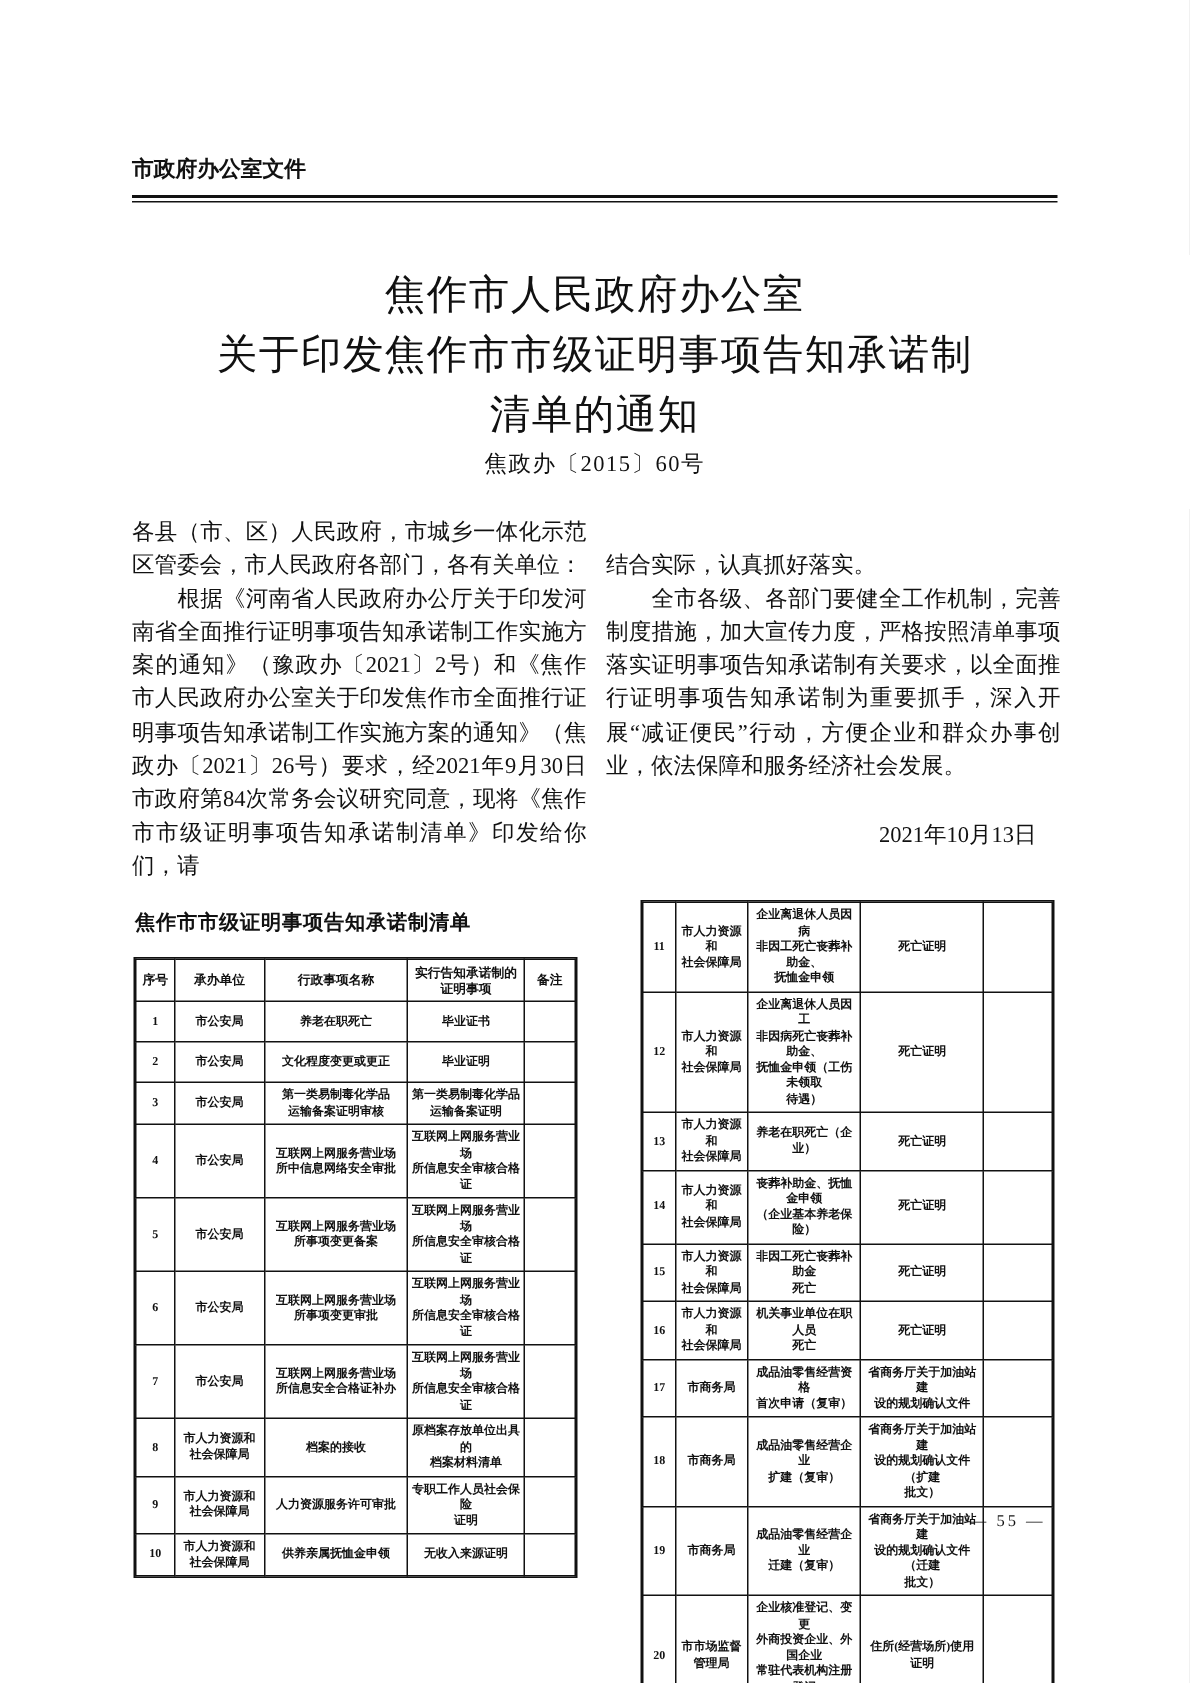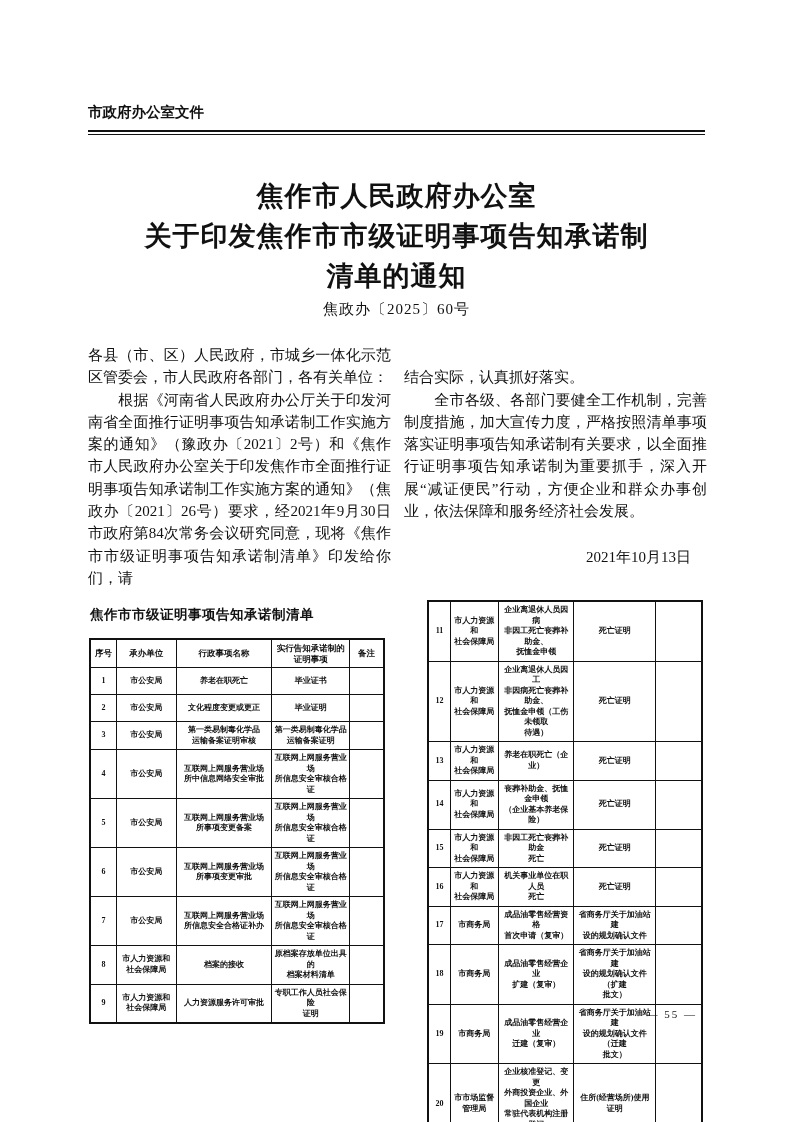--- a/index.html
+++ b/index.html
@@ -20,21 +20,21 @@
     font-family: "Liberation Sans", "DejaVu Sans", sans-serif;
     font-weight: 700; font-size: 14.5px;
   }
   .header-rule {
     position: absolute; left: 88px; top: 130px; width: 617px; height: 5px;
     border-top: 2.5px solid #111; border-bottom: 1px solid #111;
   }
   
   .title-block {
     position: absolute; left: 0; top: 176px; width: 100%;
-    text-align: center; font-weight: 700;
+    text-align: center; font-weight: 400;
     font-size: 27px; line-height: 40px; letter-spacing: 1px;
   }
   .doc-number {
     position: absolute; left: 0; top: 300px; width: 100%;
     text-align: center; font-size: 15px; letter-spacing: 1px;
   }
   
   .body-wrap {
     position: absolute; left: 88px; top: 344px; width: 619px;
     display: flex; gap: 13px;
@@ -82,21 +82,21 @@
     <span>市政府办公室文件</span>
   </div>
   <div class="header-rule"></div>
 
   <div class="title-block">
     <div>焦作市人民政府办公室</div>
     <div>关于印发焦作市市级证明事项告知承诺制</div>
     <div>清单的通知</div>
   </div>
 
-  <div class="doc-number">焦政办〔2025〕60号</div>
+  <div class="doc-number">焦政办〔2015〕60号</div>
 
   <div class="body-wrap">
     <div class="body-col">各县（市、区）人民政府，市城乡一体化示范区管委会，市人民政府各部门，各有关单位：
 　　根据《河南省人民政府办公厅关于印发河南省全面推行证明事项告知承诺制工作实施方案的通知》（豫政办〔2021〕2号）和《焦作市人民政府办公室关于印发焦作市全面推行证明事项告知承诺制工作实施方案的通知》（焦政办〔2021〕26号）要求，经2021年9月30日市政府第84次常务会议研究同意，现将《焦作市市级证明事项告知承诺制清单》印发给你们，请</div>
     <div class="body-col">
       <span>结合实际，认真抓好落实。
 　　全市各级、各部门要健全工作机制，完善制度措施，加大宣传力度，严格按照清单事项落实证明事项告知承诺制有关要求，以全面推行证明事项告知承诺制为重要抓手，深入开展“减证便民”行动，方便企业和群众办事创业，依法保障和服务经济社会发展。</span>
       <div class="date-line">2021年10月13日</div>
     </div>
   </div>
@@ -191,20 +191,28 @@
           </tr>
           <tr>
             <td>9</td>
             <td>市人力资源和
 社会保障局</td>
             <td>人力资源服务许可审批</td>
             <td>专职工作人员社会保险
 证明</td>
             <td></td>
           </tr>
+          <tr>
+            <td>10</td>
+            <td>市人力资源和
+社会保障局</td>
+            <td>供养亲属抚恤金申领</td>
+            <td>无收入来源证明</td>
+            <td></td>
+          </tr>
         </tbody>
     </table>
   </div>
 
   <div class="right-table-block">
     <table class="gov">
       <colgroup>
         <col style="width:22px">
           <col style="width:48px">
           <col style="width:76px">

